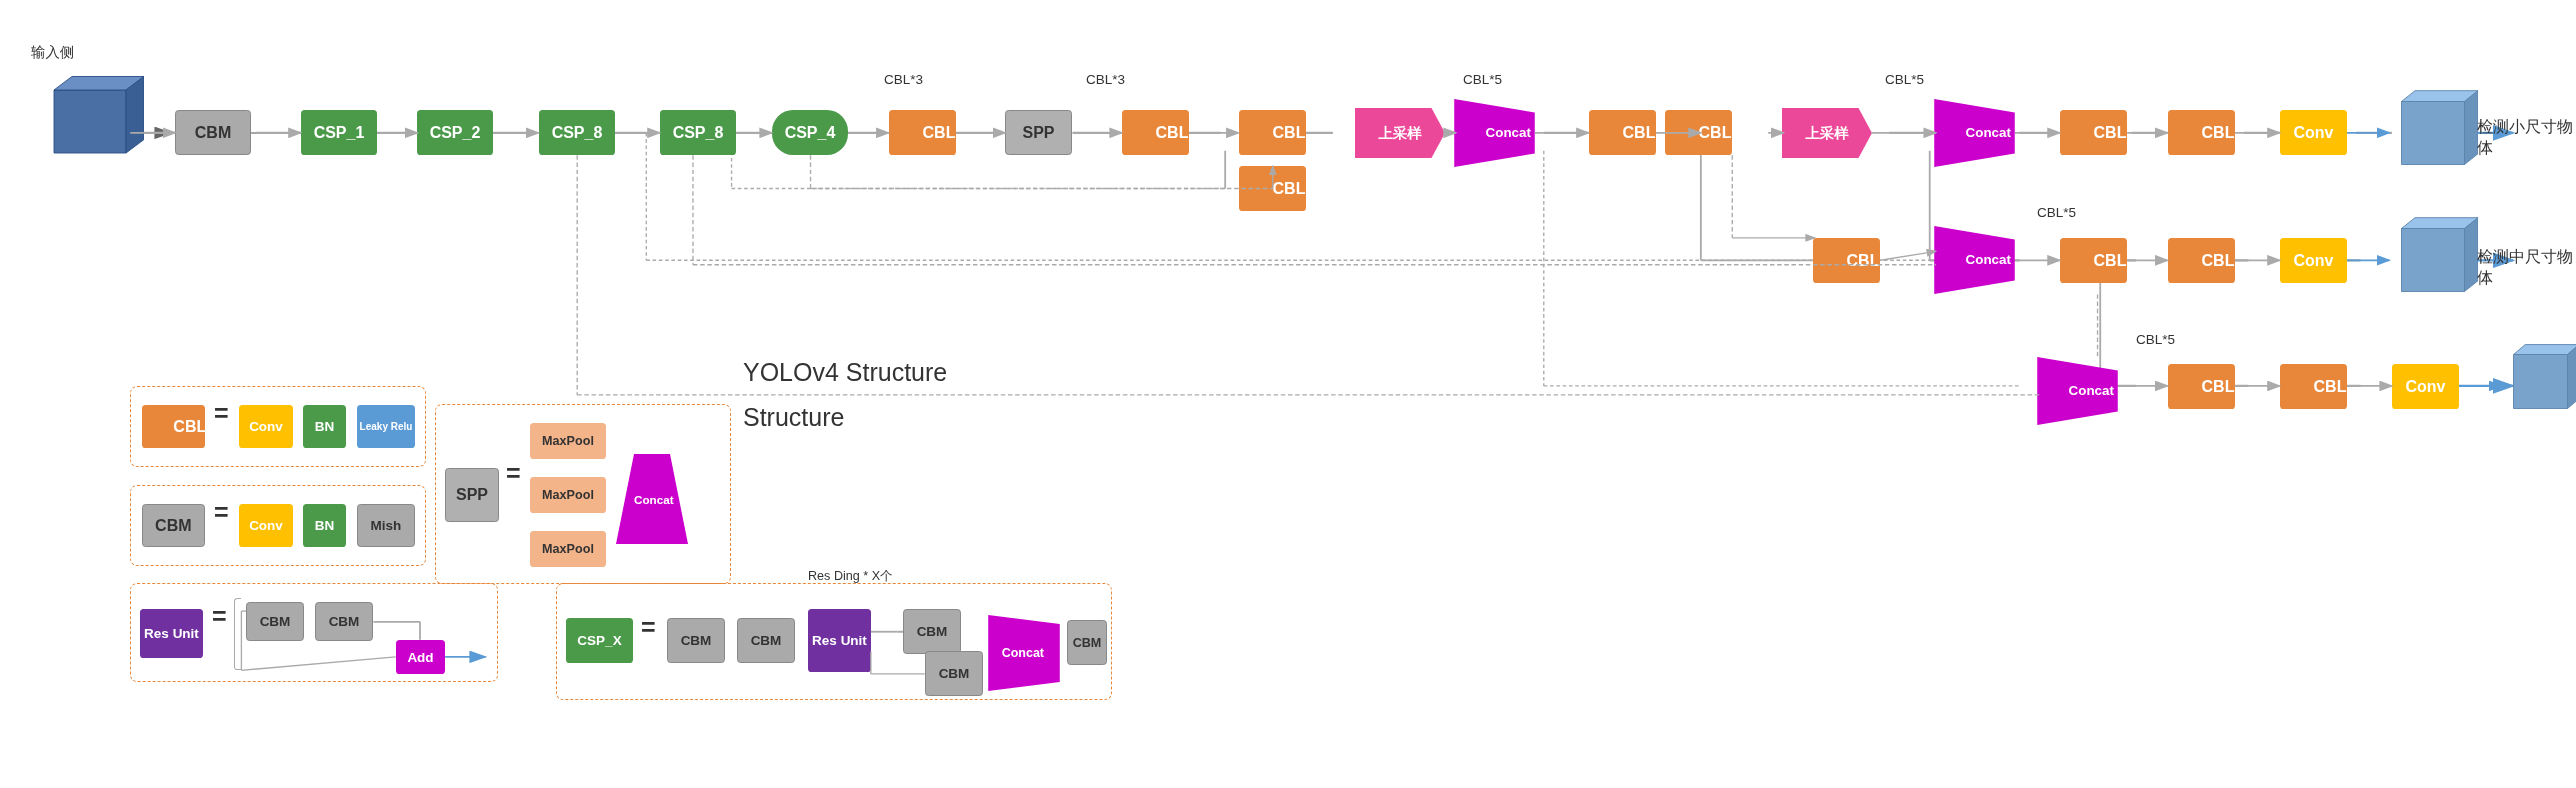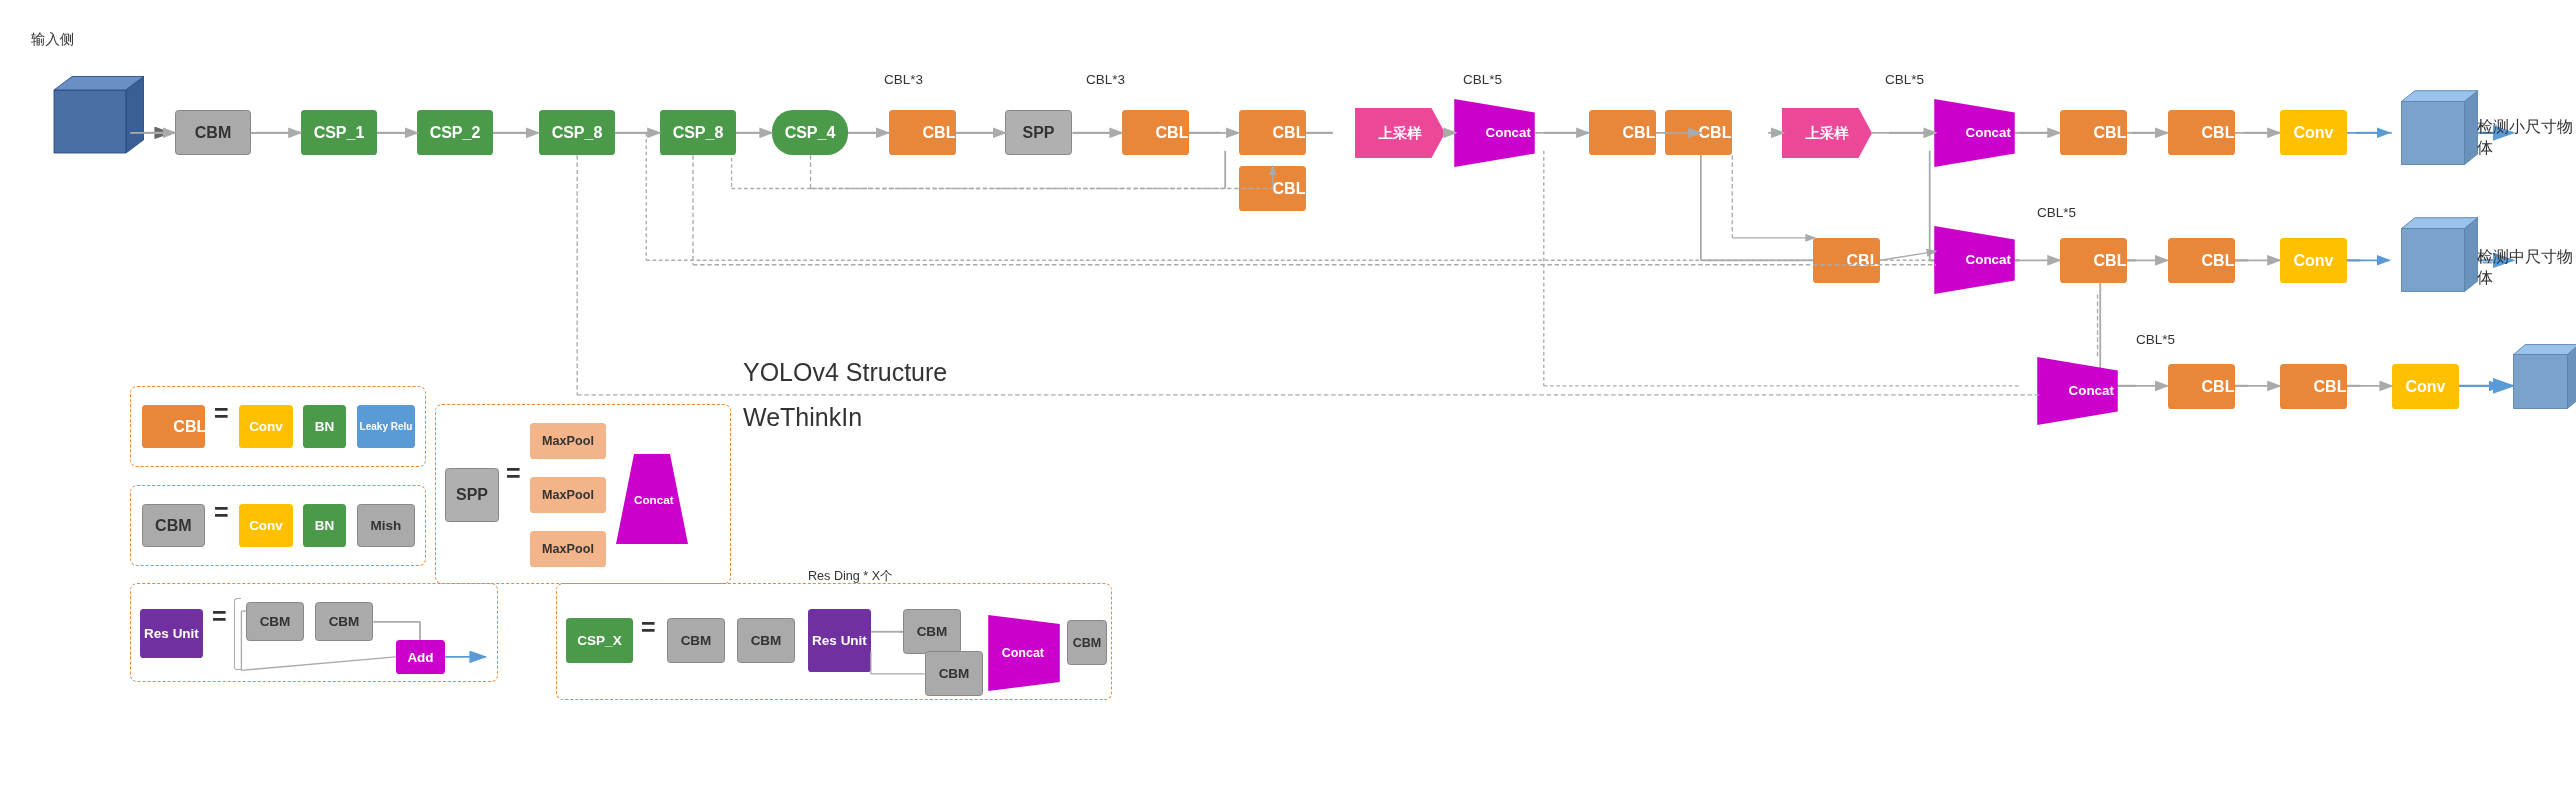--- a/index.html
+++ b/index.html
@@ -168,21 +168,21 @@
 
     <line x1="1720" y1="168" x2="1720" y2="430" stroke="#aaa" stroke-width="1.5" stroke-dasharray="4,3"></line>
     <line x1="1720" y1="430" x2="2250" y2="430" stroke="#aaa" stroke-width="1.5" stroke-dasharray="4,3"></line>
 
     <line x1="815" y1="148" x2="815" y2="210" stroke="#aaa" stroke-width="1.5" stroke-dasharray="4,3"></line>
     <line x1="815" y1="210" x2="1365" y2="210" stroke="#aaa" stroke-width="1.5" stroke-dasharray="4,3"></line>
     <line x1="1365" y1="210" x2="1365" y2="168" stroke="#aaa" stroke-width="2"></line>
 
   </svg>
 
-  <div class="annotation-text" style="left:31px; top:30px;">输入侧</div>
+  <div class="annotation-text" style="left:31px; top:43px;">输入侧</div>
 
   <div style="position:absolute; left:36px; top:72px;">
     <svg width="108" height="90" viewBox="0 0 120 100">
 
       <polygon points="20,20 100,20 100,90 20,90" fill="#4a6fa5" stroke="#2a4f85" stroke-width="1"></polygon>
 
       <polygon points="20,20 40,5 120,5 100,20" fill="#6a8fc5" stroke="#2a4f85" stroke-width="1"></polygon>
 
       <polygon points="100,20 120,5 120,75 100,90" fill="#3a5f95" stroke="#2a4f85" stroke-width="1"></polygon>
     </svg>
@@ -279,21 +279,21 @@
   <div class="box box-yellow" style="left:2392px; top:364px; width:67px; height:45px;">Conv</div>
 
   <svg style="position:absolute; left:2500px; top:341px;" width="81" height="81" viewBox="0 0 90 90">
     <polygon points="15,15 75,15 75,75 15,75" fill="#7aa3cc" stroke="#5a83ac" stroke-width="1"></polygon>
     <polygon points="15,15 28,4 88,4 75,15" fill="#9ac3ec" stroke="#5a83ac" stroke-width="1"></polygon>
     <polygon points="75,15 88,4 88,64 75,75" fill="#6a93bc" stroke="#5a83ac" stroke-width="1"></polygon>
   </svg>
 
   <div class="big-text" style="left:727px; top:350px; line-height:1.8;margin-left:16px;">
     <div>YOLOv4 Structure</div>
-    <div>WeThinkIn</div>
+    <div>Structure</div>
   </div>
 
   <div class="legend-box" style="left:130px; top:386px; width:296px; height:81px;">
     <div class="box box-orange" style="position:absolute; left:10.8px; top:18px; width:63px; height:43px;">CBL</div>
     <div class="equals-sign" style="position:absolute; left:83px; top:11.7px;">=</div>
     <div class="box box-yellow" style="position:absolute; left:108px; top:18px; width:54px; height:43px; font-size:13.5px;">Conv</div>
     <div class="box" style="position:absolute; left:172px; top:18px; width:43px; height:43px; background:#4a9a4a; font-size:13.5px;">BN</div>
     <div class="box box-blue-light" style="position:absolute; left:226px; top:18px; width:58px; height:43px; font-size:10px;">Leaky Relu</div>
   </div>
 

